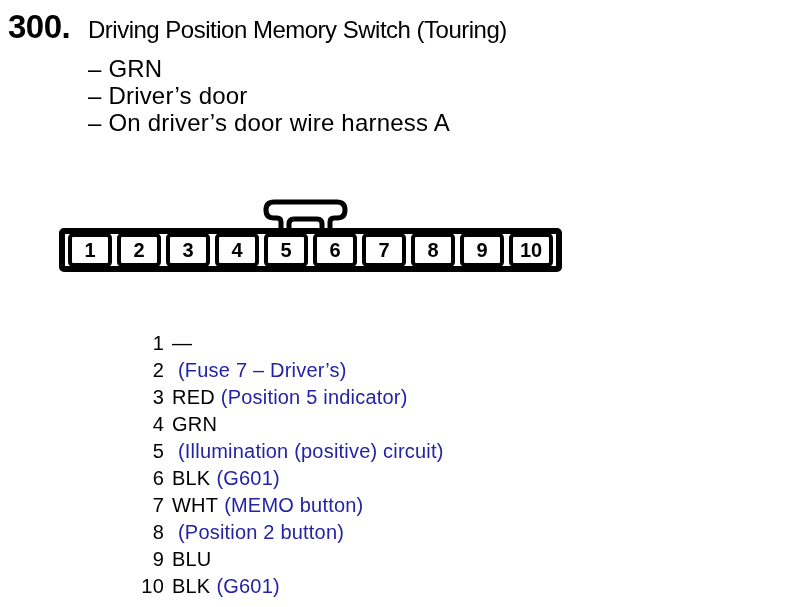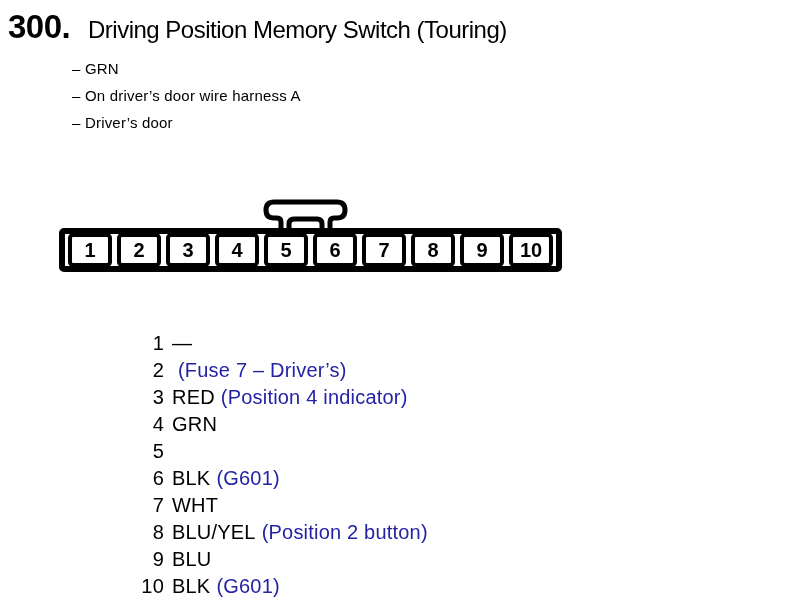--- a/index.html
+++ b/index.html
@@ -33,24 +33,24 @@
   }
   .title-text {
     font-size: 24px;
     font-weight: normal;
     letter-spacing: -0.5px;
   }
 
   
   .details {
     position: absolute;
-    left: 72px;
+    left: 88px;
     top: 55px;
     list-style: none;
-    font-size: 15px;
+    font-size: 24px;
     line-height: 27px;
     letter-spacing: 0.2px;
   }
 
   
   .tab-svg {
     position: absolute;
     left: 258px;
     top: 194px;
     width: 100px;
@@ -109,22 +109,22 @@
 
 <div class="page">
 
   <div class="title-row">
     <span class="title-num">300.</span>
     <span class="title-text">Driving Position Memory Switch (Touring)</span>
   </div>
 
   <ul class="details">
     <li>– GRN</li>
+    <li>– Driver’s door</li>
     <li>– On driver’s door wire harness A</li>
-    <li>– Driver’s door</li>
   </ul>
 
   <svg class="tab-svg" viewBox="0 0 100 40" aria-hidden="true">
     <path d="M23 40 V28 Q23 24 19 24 L16 24 Q8 24 8 16 Q8 8 16 8 L79 8 Q87 8 87 16 Q87 24 79 24 L76 24 Q72 24 72 28 V40" fill="none" stroke="#000000" stroke-width="5"></path>
     <path d="M31 40 V30 Q31 25 36 25 L59 25 Q64 25 64 30 V40" fill="none" stroke="#000000" stroke-width="5"></path>
   </svg>
 
   <div class="connector">
     <div class="pin-cell">1</div>
     <div class="pin-cell">2</div>
@@ -144,41 +144,42 @@
       <span class="wire">—</span>
       <span class="desc"></span>
     </div>
     <div class="pin-row">
       <span class="pin-num">2</span>
       <span class="desc">(Fuse 7 – Driver’s)</span>
     </div>
     <div class="pin-row">
       <span class="pin-num">3</span>
       <span class="wire">RED</span>
-      <span class="desc">(Position 4 indicator)</span>
+      <span class="desc">(Position 5 indicator)</span>
     </div>
     <div class="pin-row">
       <span class="pin-num">4</span>
       <span class="wire">GRN</span>
     </div>
     <div class="pin-row">
       <span class="pin-num">5</span>
+      <span class="desc">(Illumination (positive) circuit)</span>
     </div>
     <div class="pin-row">
       <span class="pin-num">6</span>
       <span class="wire">BLK</span>
       <span class="desc">(G601)</span>
     </div>
     <div class="pin-row">
       <span class="pin-num">7</span>
       <span class="wire">WHT</span>
+      <span class="desc">(MEMO button)</span>
     </div>
     <div class="pin-row">
       <span class="pin-num">8</span>
-      <span class="wire">BLU/YEL</span>
       <span class="desc">(Position 2 button)</span>
     </div>
     <div class="pin-row">
       <span class="pin-num">9</span>
       <span class="wire">BLU</span>
     </div>
     <div class="pin-row">
       <span class="pin-num">10</span>
       <span class="wire">BLK</span>
       <span class="desc">(G601)</span>

